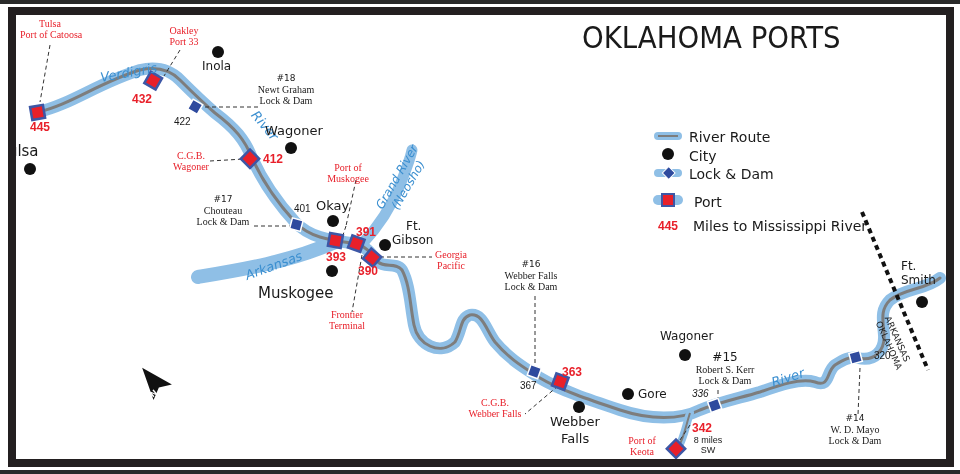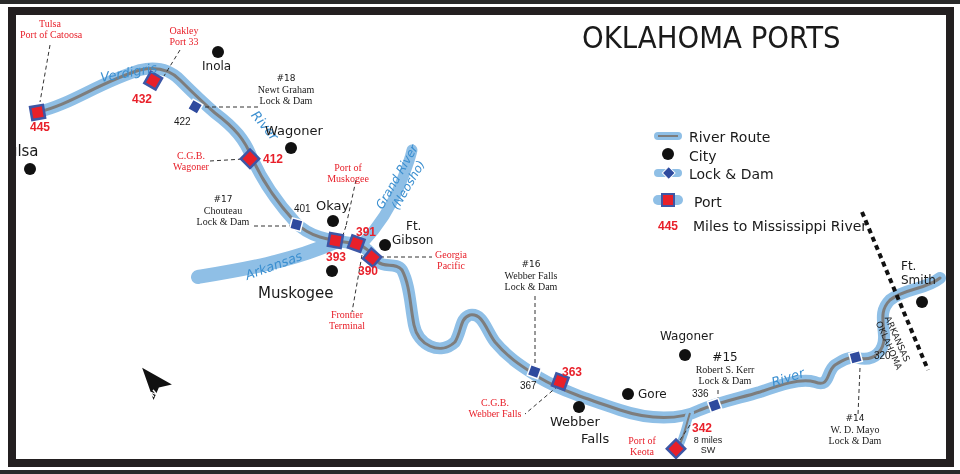--- a/index.html
+++ b/index.html
@@ -126,21 +126,21 @@
   <div class="lbl city" style="left:-15px;top:128px;font-size:15px;">Tulsa</div>
   <div class="lbl city" style="left:186px;top:45px;font-size:12px;">Inola</div>
   <div class="lbl city" style="left:249px;top:109px;font-size:13px;">Wagoner</div>
   <div class="lbl city" style="left:300px;top:184px;font-size:13px;">Okay</div>
   <div class="lbl city" style="left:390px;top:205px;font-size:12px;">Ft.</div>
   <div class="lbl city" style="left:376px;top:219px;font-size:12px;">Gibson</div>
   <div class="lbl city" style="left:242px;top:270px;font-size:15px;">Muskogee</div>
   <div class="lbl city" style="left:644px;top:315px;font-size:12px;">Wagoner</div>
   <div class="lbl city" style="left:622px;top:373px;font-size:12px;">Gore</div>
   <div class="lbl city" style="left:534px;top:400px;font-size:13px;">Webber</div>
-  <div class="lbl city" style="left:545px;top:417px;font-size:13px;margin-left:20px;">Falls</div>
+  <div class="lbl city" style="left:545px;top:417px;font-size:13px;">Falls</div>
   <div class="lbl city" style="left:885px;top:245px;font-size:12px;">Ft.</div>
   <div class="lbl city" style="left:885px;top:259px;font-size:12px;">Smith</div>
 
   <div class="lbl serif red center" style="left:4px;top:3px;font-size:10px;width:60px;">
     <div>Tulsa</div>
     <div>Port of Catoosa</div>
   </div>
   <div class="lbl mile" style="left:14px;top:106px;">445</div>
 
   <div class="lbl serif red center" style="left:148px;top:10px;font-size:10px;width:40px;">
@@ -208,21 +208,21 @@
     <div>Webber Falls</div>
     <div>Lock &amp; Dam</div>
   </div>
   <div class="lbl mile-lock" style="left:504px;top:365px;">367</div>
 
   <div class="lbl serif blk center" style="left:670px;top:336px;font-size:10px;width:78px;">
     <div class="sans" style="font-size:12px;">#15</div>
     <div>Robert S. Kerr</div>
     <div>Lock &amp; Dam</div>
   </div>
-  <div class="lbl mile-lock" style="left:676px;top:373px;">336</div>
+  <div class="lbl mile-lock" style="left:676px;top:373px;font-style:italic;">336</div>
 
   <div class="lbl serif blk center" style="left:806px;top:399px;font-size:10px;width:66px;">
     <div class="sans" style="font-size:9px;">#14</div>
     <div>W. D. Mayo</div>
     <div>Lock &amp; Dam</div>
   </div>
   <div class="lbl mile-lock" style="left:843px;top:335px;padding-left:15px;">320</div>
 
   <div class="lbl city" style="left:875px;top:300px;font-size:9px;transform:rotate(66deg);transform-origin:left top;">ARKANSAS</div>
   <div class="lbl city" style="left:866px;top:305px;font-size:9px;transform:rotate(66deg);transform-origin:left top;">OKLAHOMA</div>

